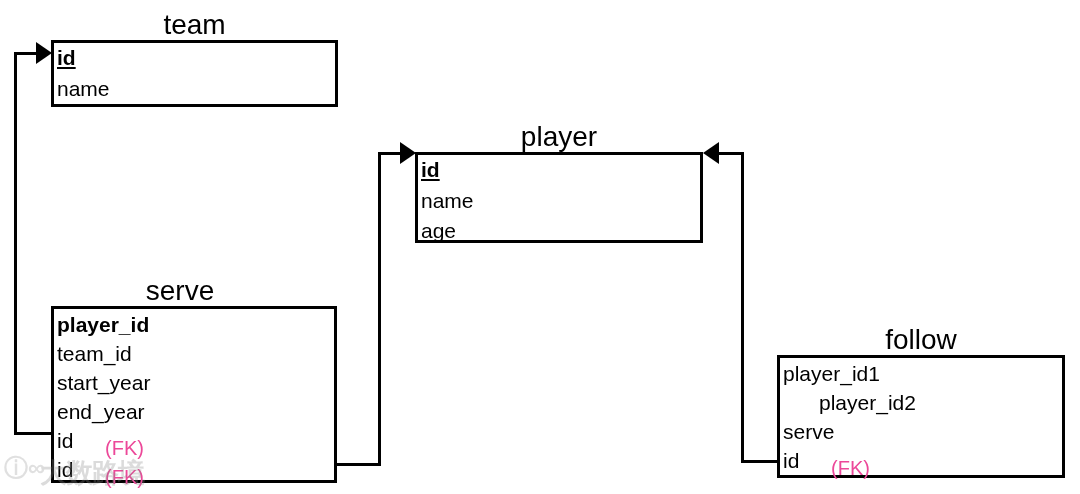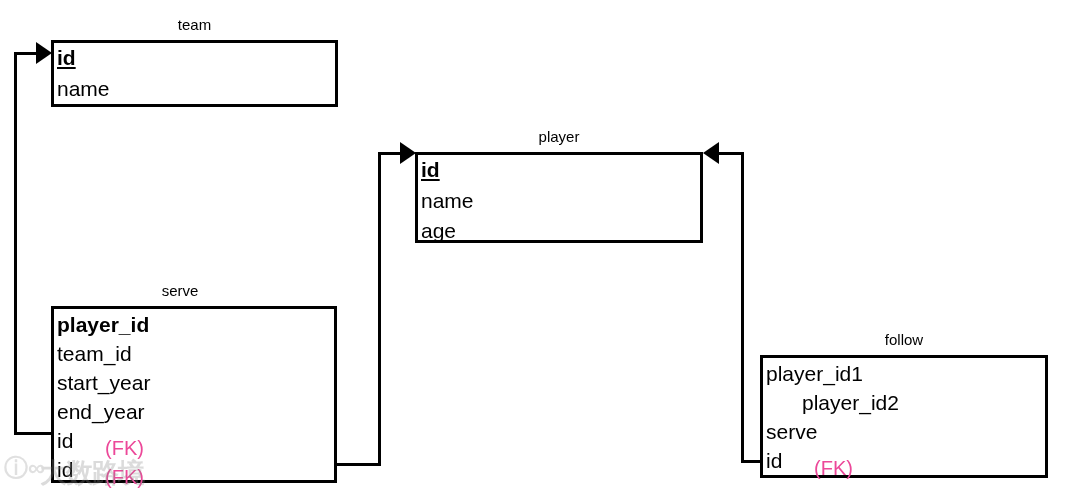--- a/index.html
+++ b/index.html
@@ -20,21 +20,21 @@
 
   
   .entity {
     position: absolute;
   }
   .entity-title {
     position: absolute;
     left: 0;
     width: 100%;
     text-align: center;
-    font-size: 15px;
+    font-size: 28px;
     color: #000000;
     line-height: 24px;
     white-space: nowrap;
   }
   .entity-box {
     position: absolute;
     left: 0;
     box-sizing: border-box;
     border: 3px solid #000000;
     background: #ffffff;
@@ -177,21 +177,21 @@
     <div class="attr" style="top:124px;">
       <span class="aname">id</span>
       <span class="fk">(FK)</span>
     </div>
     <div class="attr" style="top:153px;">
       <span class="aname">id</span>
       <span class="fk">(FK)</span>
     </div>
   </div>
 
-  <div class="entity" style="left:760px; top:355px; width:288px; height:123px;">
+  <div class="entity" style="left:777px; top:355px; width:288px; height:123px;">
     <div class="entity-title" style="top:-27px;">follow</div>
     <div class="entity-box" style="top:0; width:288px; height:123px;"></div>
     <div class="attr" style="top:8px;">
       <span class="aname">player_id1</span>
     </div>
     <div class="attr" style="top:37px;margin-left:36px;">
       <span class="aname">player_id2</span>
     </div>
     <div class="attr" style="top:66px;">
       <span class="aname">serve</span>

